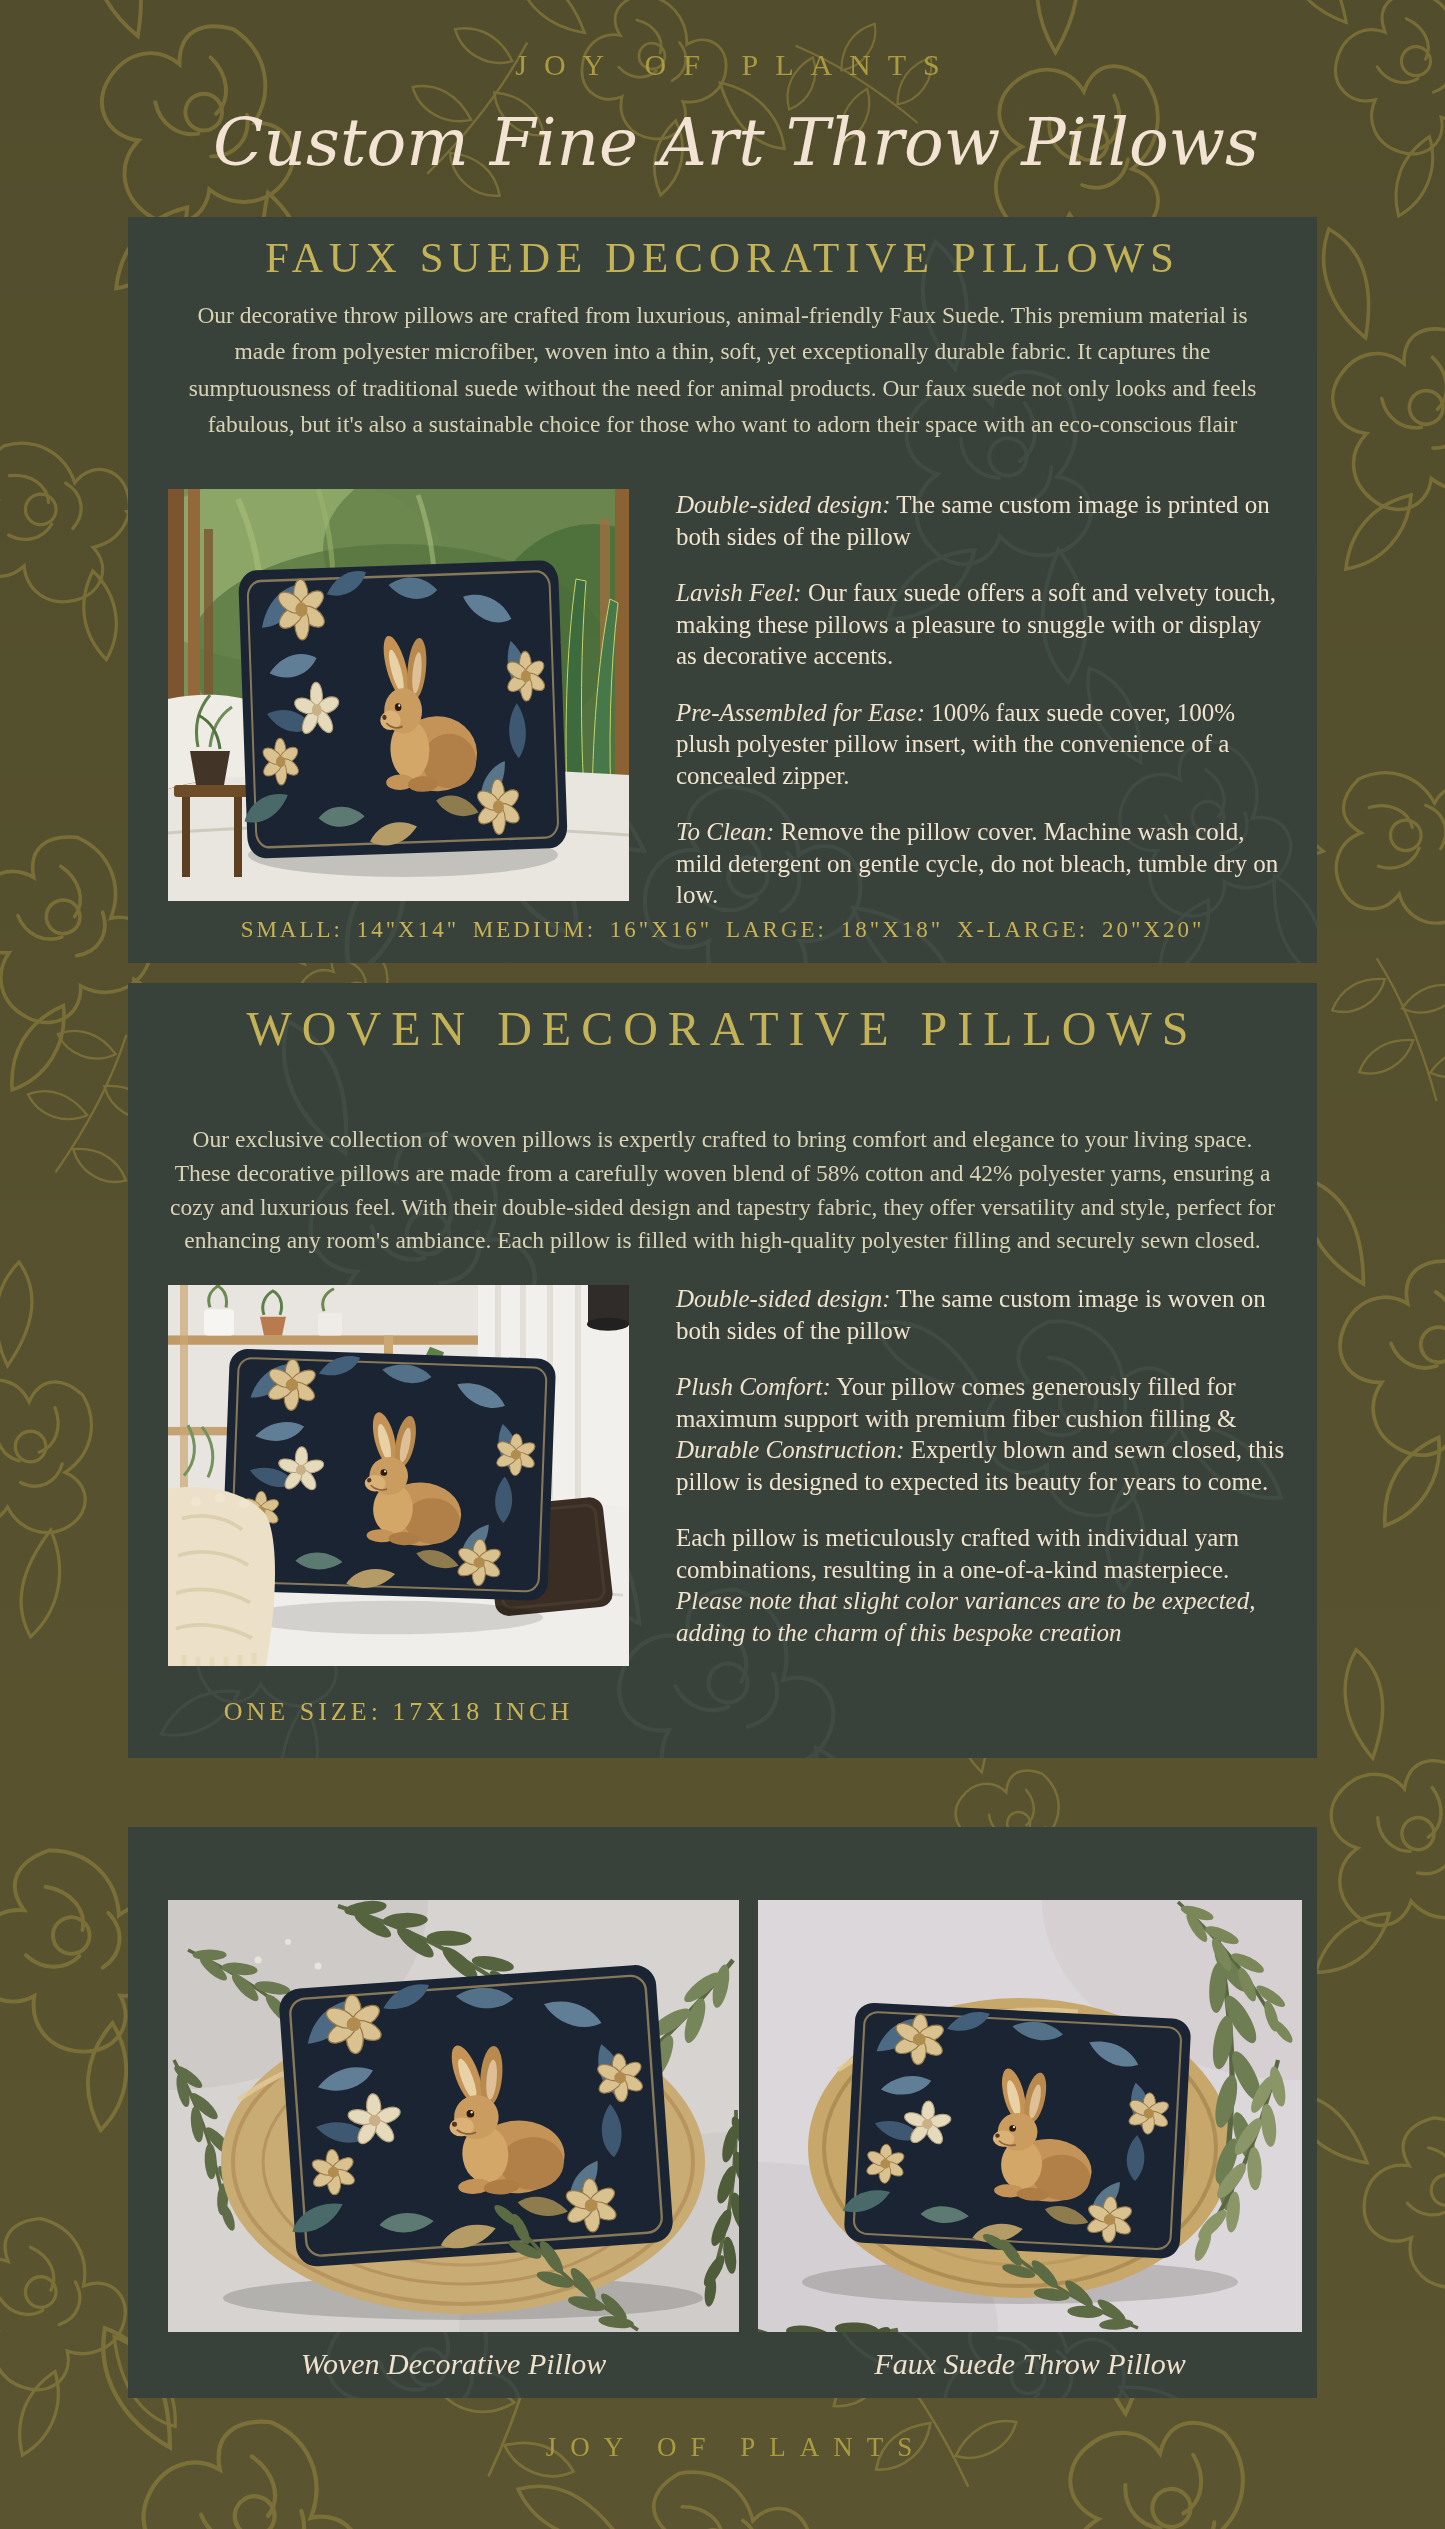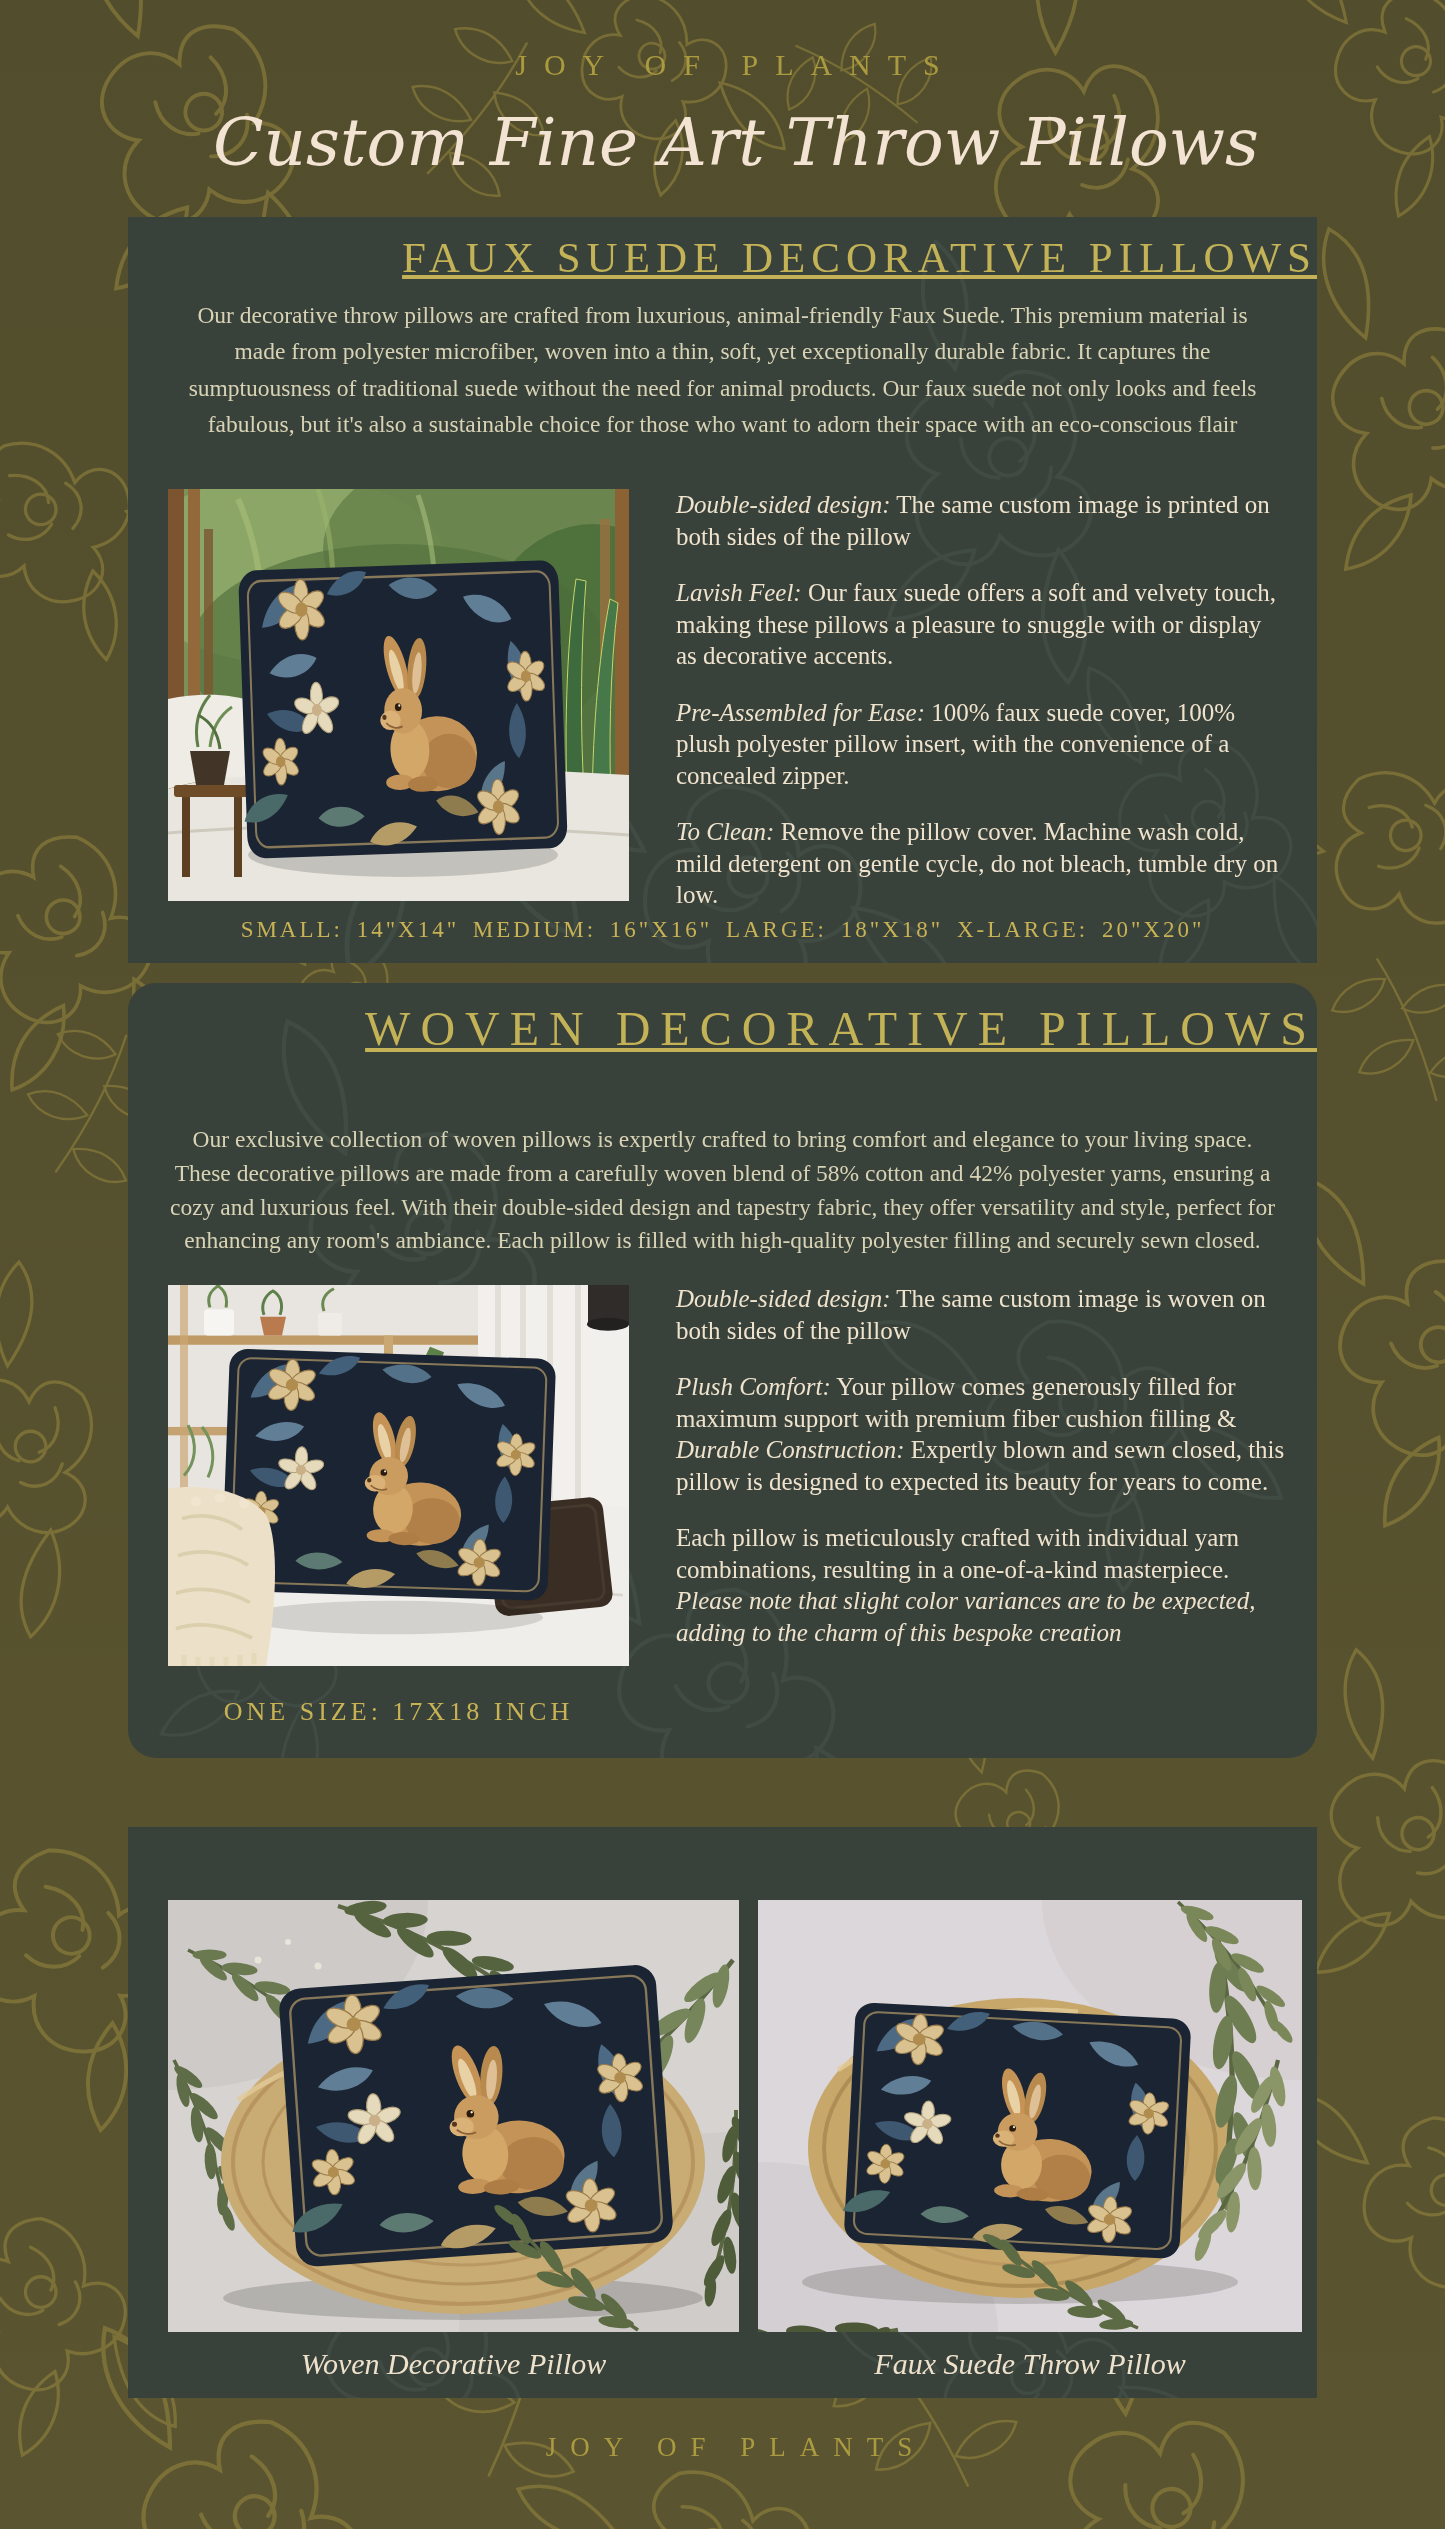--- a/index.html
+++ b/index.html
@@ -8,30 +8,30 @@
   }
   html,body{margin:0;padding:0;background:#2d2b1d;}
   .page{position:relative;width:1445px;height:2529px;margin:0 auto;overflow:hidden;
         background:linear-gradient(var(--bg),var(--bg2));
         font-family:"Liberation Serif",serif;padding-left:27px;}
   svg{display:block}
   .bgpat{position:absolute;inset:0;color:#97883f;opacity:.55;pointer-events:none;}
   .panel{position:absolute;left:128px;width:1189px;background:var(--panel);}
   .panelpat{position:absolute;inset:0;color:#49544b;opacity:.5;pointer-events:none;}
   #panel-faux{top:217px;height:746px;}
-  #panel-woven{top:983px;height:775px;border-radius:28px;}
+  #panel-woven{top:983px;height:775px;}
   #panel-gallery{top:1827px;height:571px;}
   .brand{position:absolute;left:0;width:100%;text-align:center;color:var(--brand_gold);
          font-size:30px;letter-spacing:17px;font-weight:400;}
   #brand-top{top:48px;}
   #brand-bottom{top:2432px;font-size:27px;letter-spacing:14px;}
   .tagline{position:absolute;top:104px;left:0;width:100%;text-align:center;
            font-family:"DejaVu Serif",serif;font-style:italic;font-size:66px;color:#f3e3d3;}
-  .sec-head{position:absolute;left:0;width:100%;text-align:right;color:var(--gold);
-            font-weight:400;white-space:nowrap;text-decoration:underline;}
+  .sec-head{position:absolute;left:0;width:100%;text-align:center;color:var(--gold);
+            font-weight:400;white-space:nowrap;}
   #head-faux{top:16px;font-size:43px;letter-spacing:6px;}
   #head-woven{top:18px;font-size:48px;letter-spacing:10px;}
   .intro{position:absolute;text-align:center;color:var(--sage);}
   #intro-faux{top:80px;left:52px;right:52px;font-size:23.5px;line-height:1.55;}
   #intro-woven{top:96px;left:40px;right:40px;font-size:23.5px;line-height:1.44;margin-top:44px;}
   .photo{position:absolute;overflow:hidden;background:#777;}
   #photo-faux{left:40px;top:272px;width:461px;height:412px;}
   #photo-woven{left:40px;top:302px;width:461px;height:381px;}
   #photo-gal-left{left:40px;top:73px;width:571px;height:432px;}
   #photo-gal-right{left:630px;top:73px;width:544px;height:432px;}

